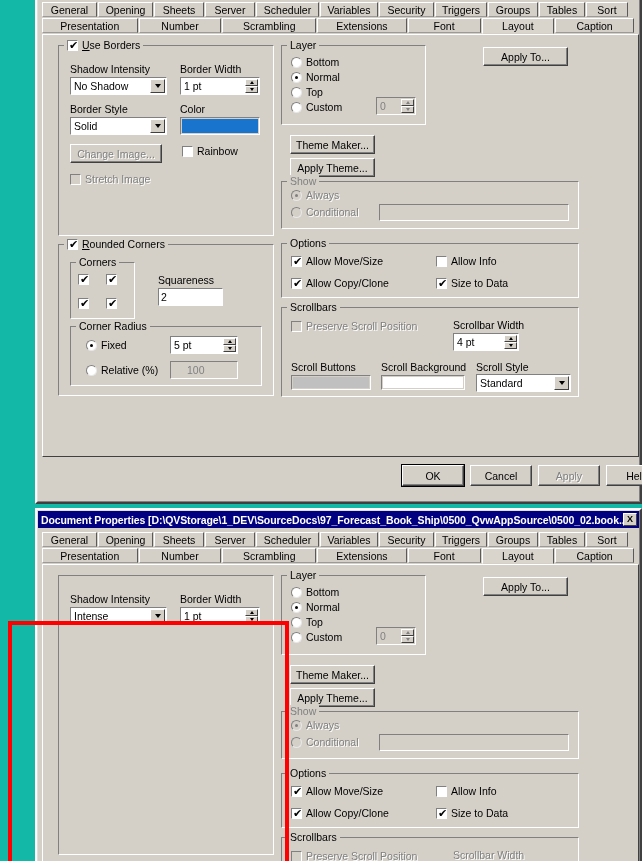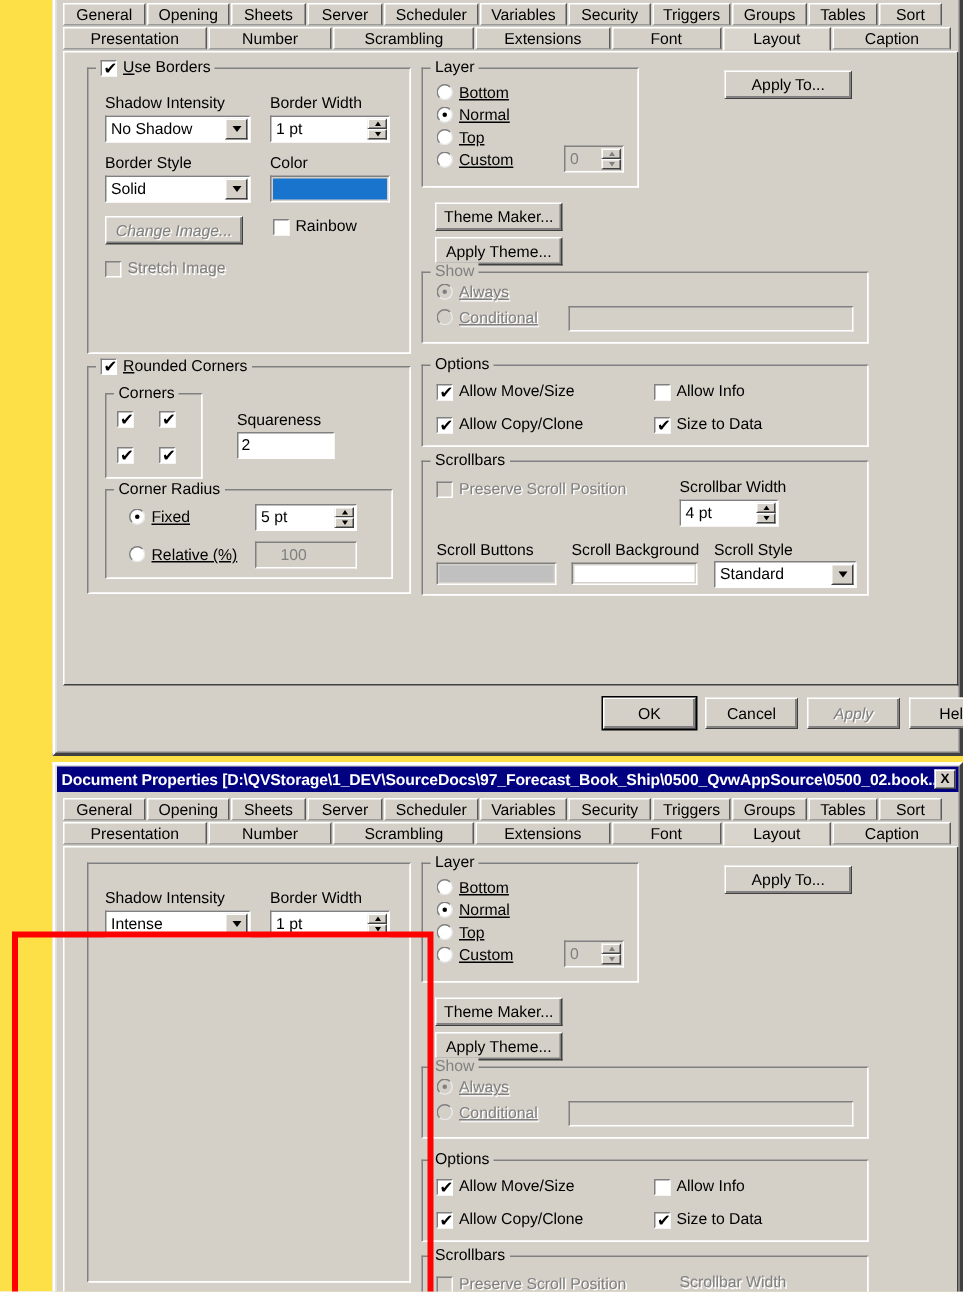--- a/index.html
+++ b/index.html
@@ -3,21 +3,21 @@
 <meta charset="utf-8">
 <style>
   * { box-sizing: border-box; }
   html, body {
     margin: 0; padding: 0;
     width: 642px; height: 861px;
     background: #ffffff;
     font-family: "Liberation Sans", sans-serif;
     overflow: hidden;
   }
-  #root { position: relative; width: 642px; height: 861px; background:#fde047; }
+  #root { position: relative; width: 642px; height: 861px; background:#14b8a6; }
 
   
   .dlg {
     position: absolute;
     background: #d4d0c8;
     border-top: 2px solid #ffffff;
     border-left: 2px solid #ffffff;
     border-right: 2px solid #404040;
     border-bottom: 2px solid #404040;
   }
@@ -136,41 +136,41 @@
     border-right:1px solid #404040; border-bottom:1px solid #404040;
     font-size:10.5px; color:#000;
     display:flex; align-items:center; justify-content:center;
     white-space:nowrap;
   }
   .btn::after{
     content:""; position:absolute; left:0; top:0; right:0; bottom:0;
     border-right:1px solid #808080; border-bottom:1px solid #808080;
     pointer-events:none;
   }
-  .btn.dimtxt { color:#808080; text-shadow:1px 1px 0 #fff;font-style:italic; }
+  .btn.dimtxt { color:#808080; text-shadow:1px 1px 0 #fff; }
   .btn.defaulted { outline:1px solid #000; outline-offset:0px; }
 
   
   .cb { position:absolute; display:flex; align-items:center; gap:4px; font-size:10.5px; color:#000; white-space:nowrap;}
   .cb .box {
     width:11px; height:11px; background:#fff;
     border-top:1px solid #808080; border-left:1px solid #808080;
     border-right:1px solid #ffffff; border-bottom:1px solid #ffffff;
     position:relative; flex:none;
   }
   .cb.dim .box { background:#d4d0c8; }
   .cb.dim { color:#808080; text-shadow:1px 1px 0 #fff;}
   .cb .box .tick {
     position:absolute; left:1px; top:0px; width:9px; height:10px;
     color:#000; font-size:11px; line-height:10px; text-align:center;
     font-family:"DejaVu Sans", sans-serif;
   }
 
   
-  .rb { position:absolute; display:flex; align-items:flex-start; gap:4px; font-size:10.5px; color:#000; white-space:nowrap;text-decoration:underline;}
+  .rb { position:absolute; display:flex; align-items:flex-end; gap:4px; font-size:10.5px; color:#000; white-space:nowrap;}
   .rb .ring {
     width:11px; height:11px; border-radius:50%; background:#fff;
     border:1px solid #808080; border-right-color:#e8e8e8; border-bottom-color:#e8e8e8;
     position:relative; flex:none;
   }
   .rb .dot { position:absolute; left:3px; top:3px; width:3px; height:3px; border-radius:50%; background:#000; }
   .rb.dim { color:#808080; text-shadow:1px 1px 0 #fff;}
   .rb.dim .ring { background:#d4d0c8; }
   .rb.dim .dot { background:#808080; }
 

